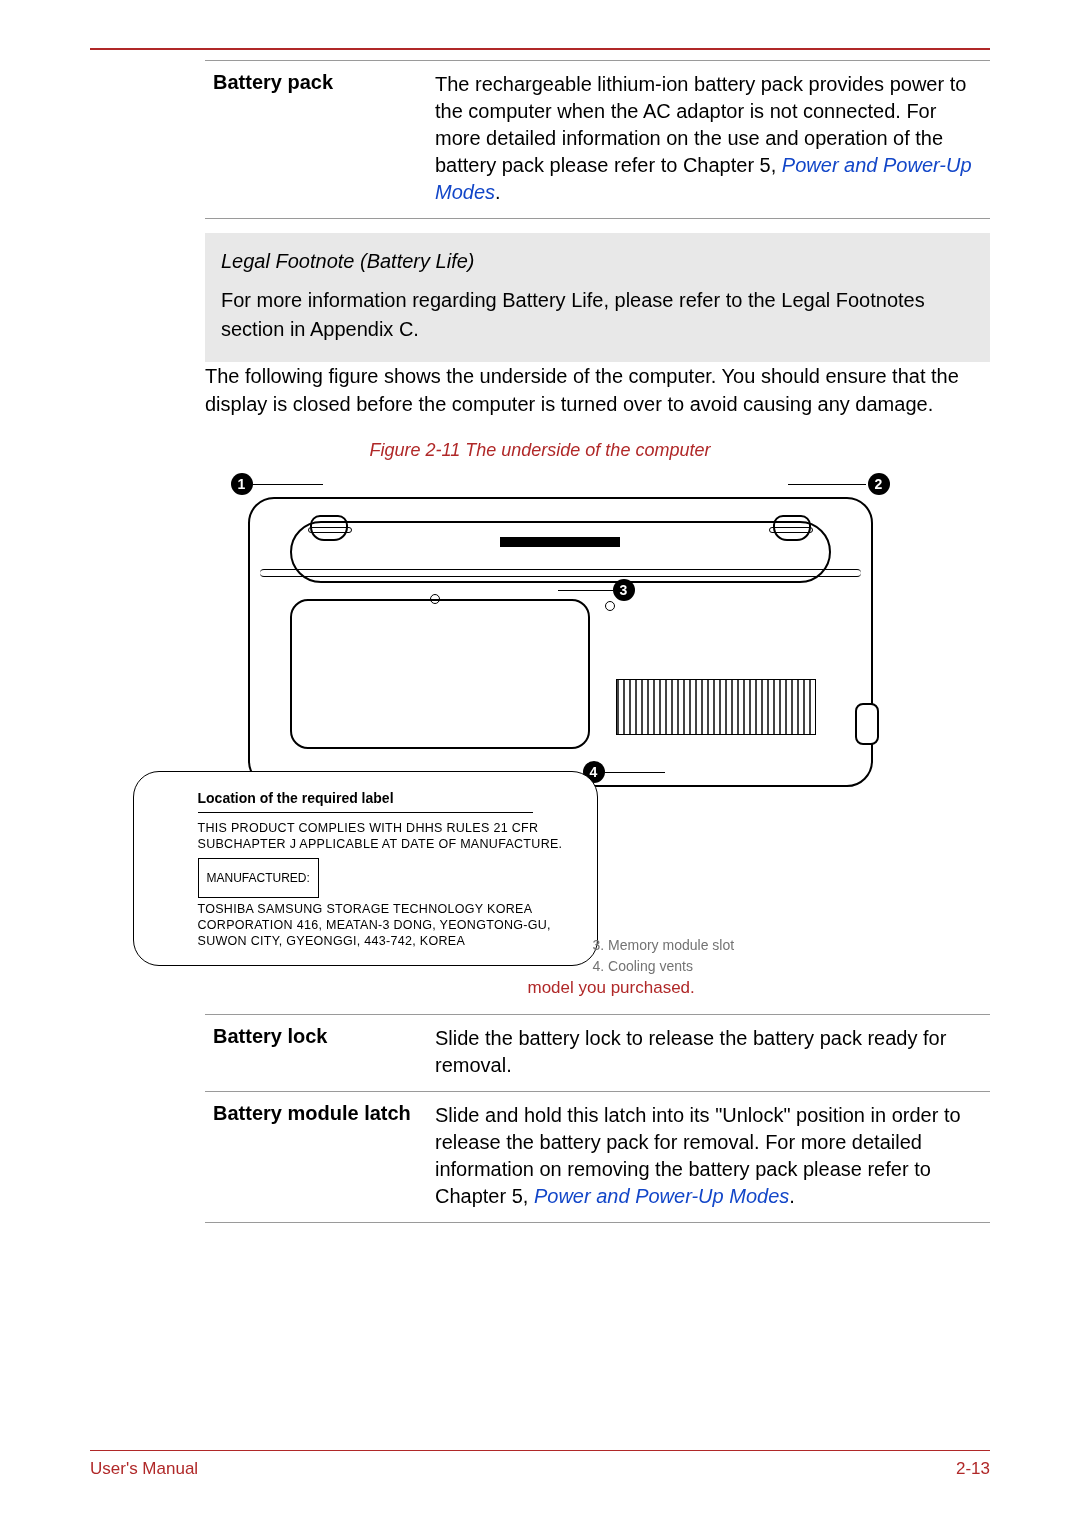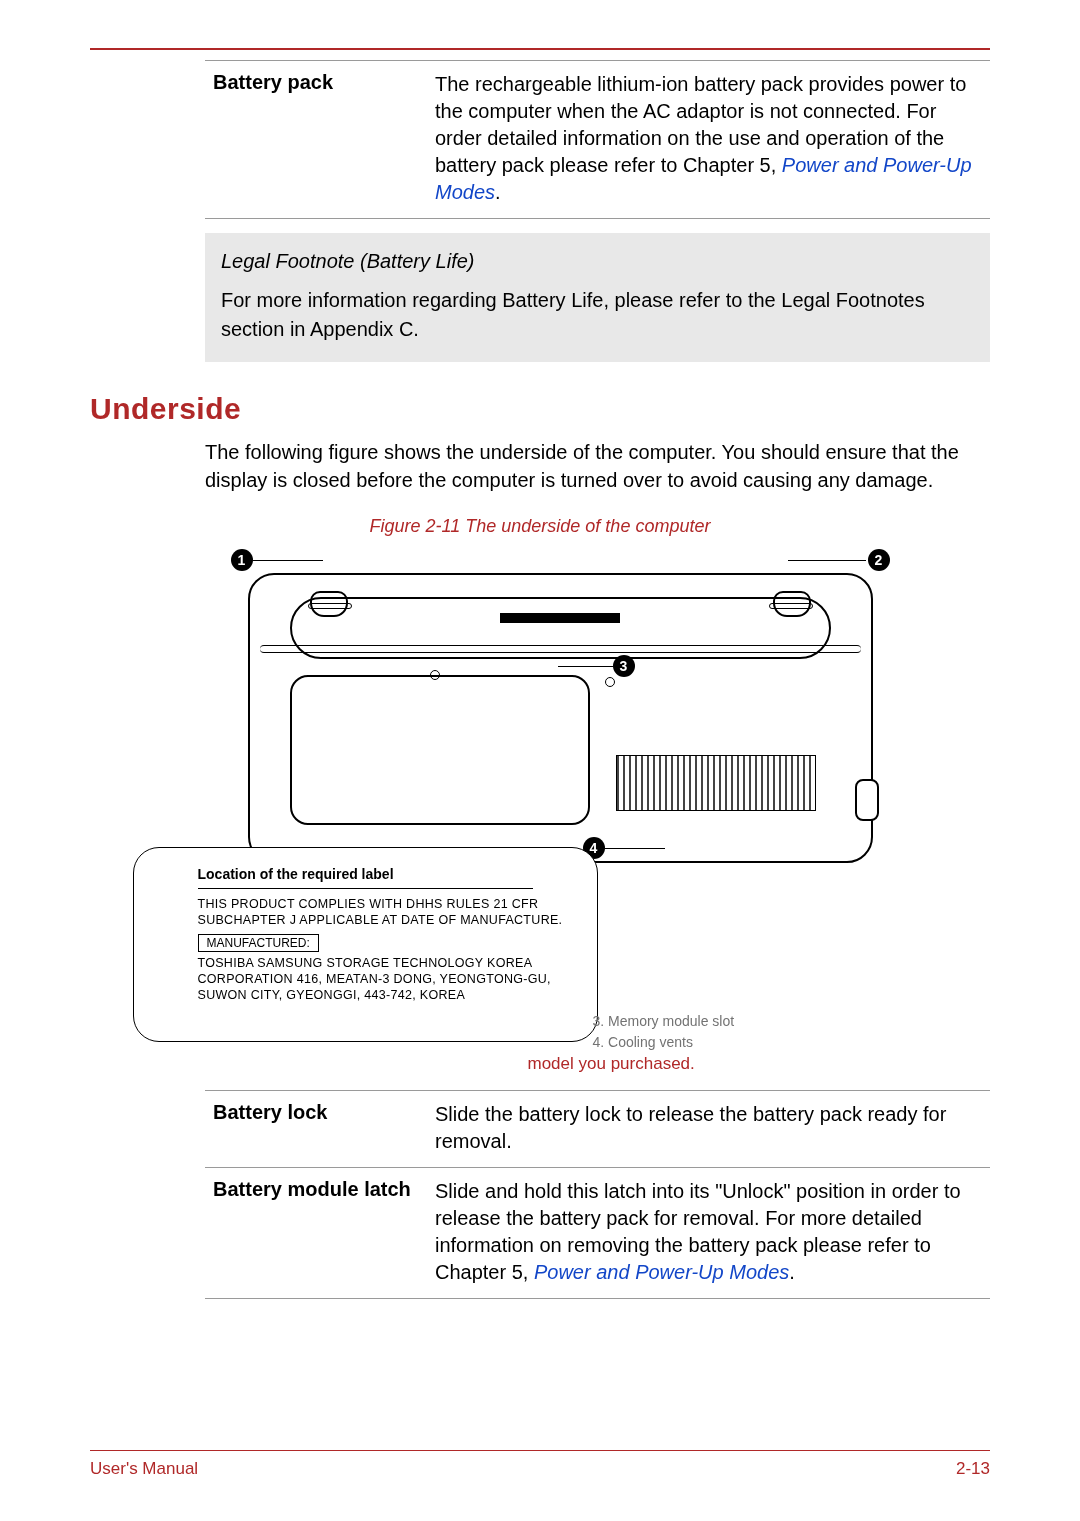--- a/index.html
+++ b/index.html
@@ -45,21 +45,21 @@
   .side-latch { position:absolute; right:-8px; bottom:40px; width:24px; height:42px; border:2px solid #000; border-radius:8px; background:#fff; }
   
   .dot { position:absolute; width:22px; height:22px; background:#000; color:#fff; border-radius:50%; font-size:14px; font-weight:bold; display:flex; align-items:center; justify-content:center; }
   .lead { position:absolute; height:1px; background:#000; }
 
   
   .label-card { position:absolute; left:-80px; bottom:-60px; width:465px; height:195px; border:1.5px solid #000; border-radius:26px; background:#fff; padding:12px 16px 10px 16px; }
   .label-title { font-size:14px; font-weight:bold; margin:6px 0 6px 48px; }
   .label-line { border-top:1px solid #000; margin:2px 48px 8px 48px; }
   .label-txt { margin-left:48px; font-size:12.5px; line-height:1.25; letter-spacing:0.3px; text-transform:uppercase; }
-  .man-box { display:inline-block; border:1px solid #000; padding:1px 8px; font-size:12px; margin:6px 0 4px 48px; }
+  .man-box { display:inline-block; border:1px solid #000; padding:12px 8px; font-size:12px; margin:6px 0 4px 48px; }
 
   .callout-list { position:absolute; left:380px; bottom:-70px; font-size:14px; line-height:1.45; color:#737373; }
   .model-note { position:absolute; left:315px; bottom:-92px; font-size:17px; color:#b02828; }
 
   .lower-table { margin-top:108px; }
   .def-row.top2 { border-top:1px solid #9a9a9a; }
 
   .footer-rule { position:absolute; bottom:70px; left:90px; right:90px; height:1px; background:#b02828; }
   .footer { position:absolute; bottom:42px; left:90px; right:90px; display:flex; justify-content:space-between; font-size:17px; color:#b02828; }
 
@@ -70,31 +70,30 @@
 
 <div class="page">
   <div class="rule-top"></div>
 
   <div class="content">
 
     <div class="indent-block">
       <div class="def-row first">
         <div class="def-term">Battery pack</div>
         <div class="def-desc">
-          <span>The rechargeable lithium-ion battery pack provides power to the computer when the AC adaptor is not connected. For order detailed information on the use and operation of the battery pack please refer to Chapter 5, </span><span class="link">Power and Power-Up Modes</span><span>.</span>
+          <span>The rechargeable lithium-ion battery pack provides power to the computer when the AC adaptor is not connected. For more detailed information on the use and operation of the battery pack please refer to Chapter 5, </span><span class="link">Power and Power-Up Modes</span><span>.</span>
         </div>
       </div>
 
       <div class="note-box">
         <div style="margin-bottom:10px;font-style:italic;">Legal Footnote (Battery Life)</div>
         <div>For more information regarding Battery Life, please refer to the Legal Footnotes section in Appendix C.</div>
       </div>
     </div>
 
-    <h2 class="section-head">Underside</h2>
     <div class="indent-block section-para">The following figure shows the underside of the computer. You should ensure that the display is closed before the computer is turned over to avoid causing any damage.</div>
 
     <div class="fig-caption indent-block">Figure 2-11 The underside of the computer</div>
 
     <div class="indent-block">
       <div class="figure-wrap">
 
         <div class="dot" style="top:2px; left:18px;">1</div>
         <div class="lead" style="top:13px; left:40px; width:70px;"></div>
         <div class="dot" style="top:2px; left:655px;">2</div>

